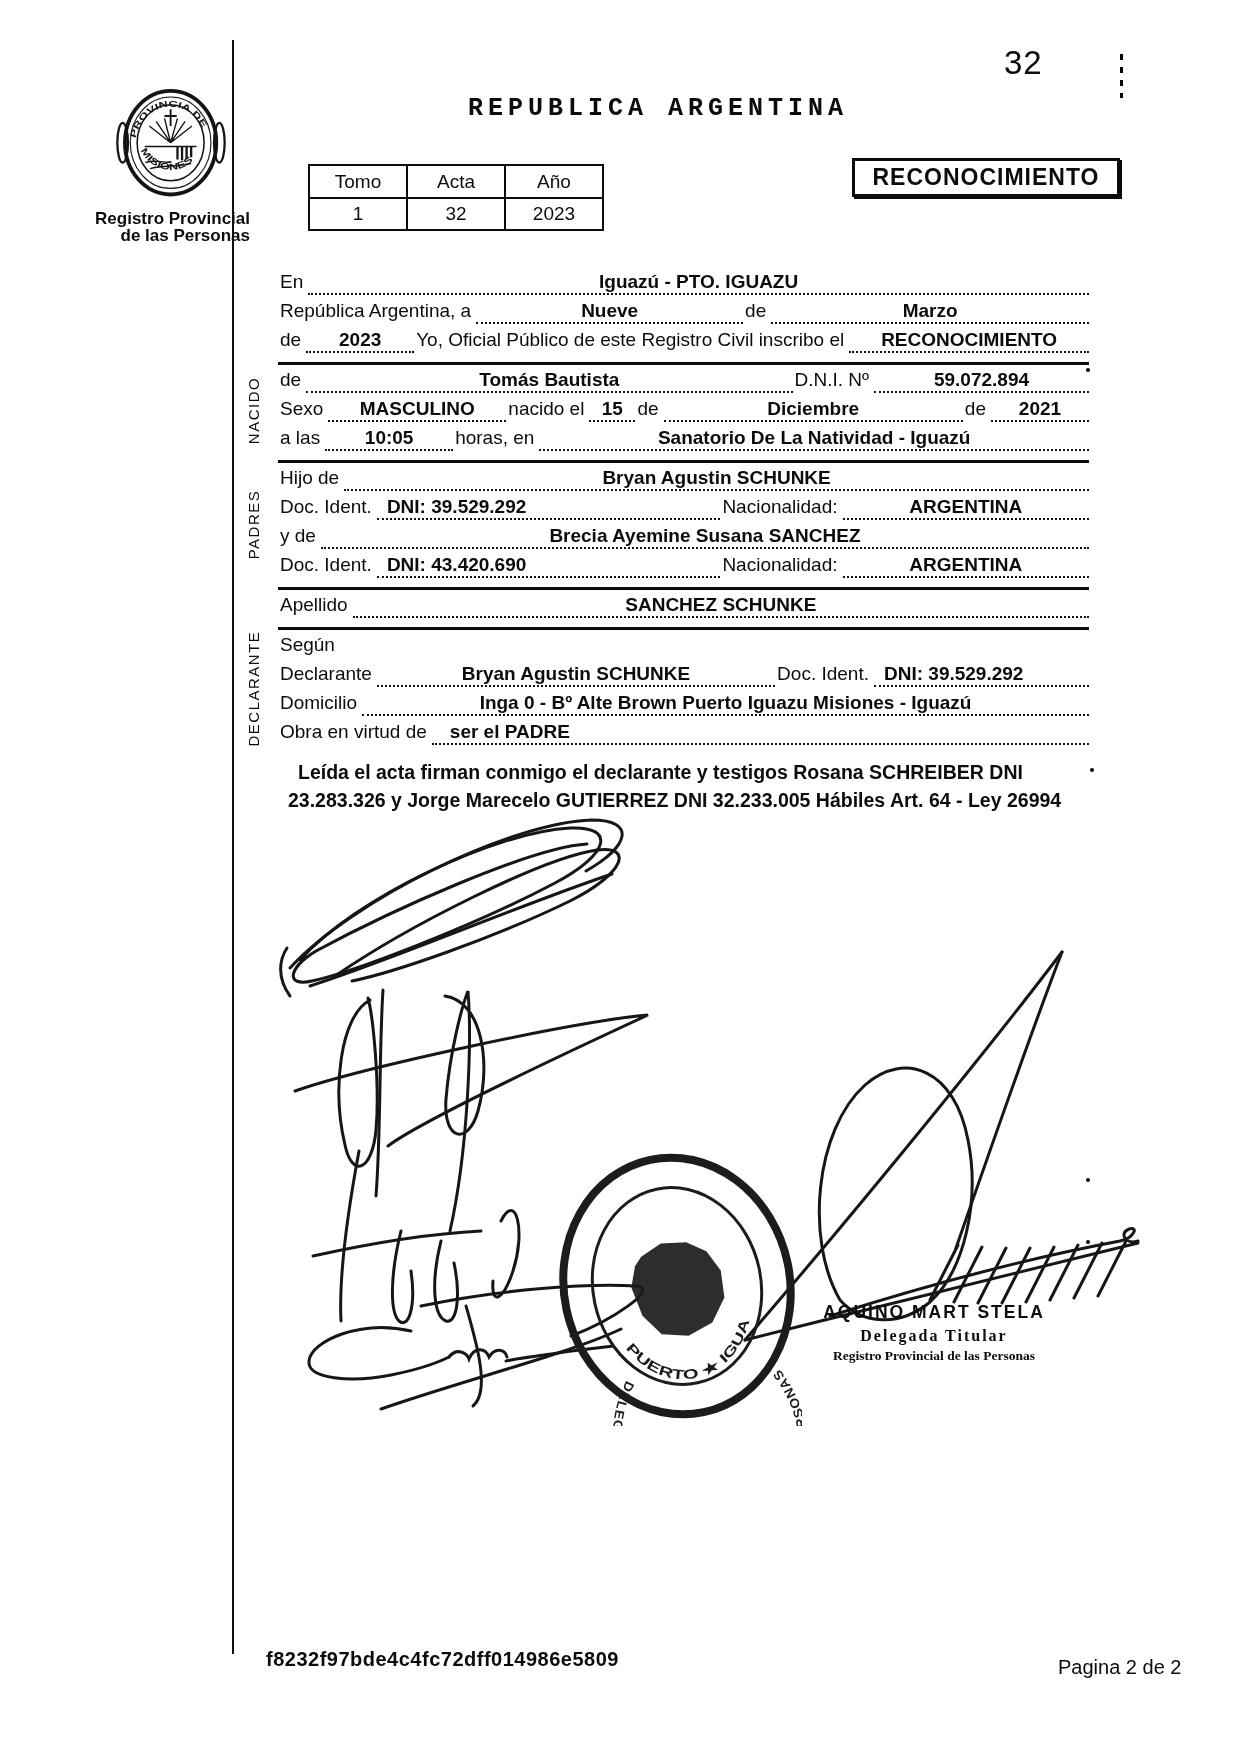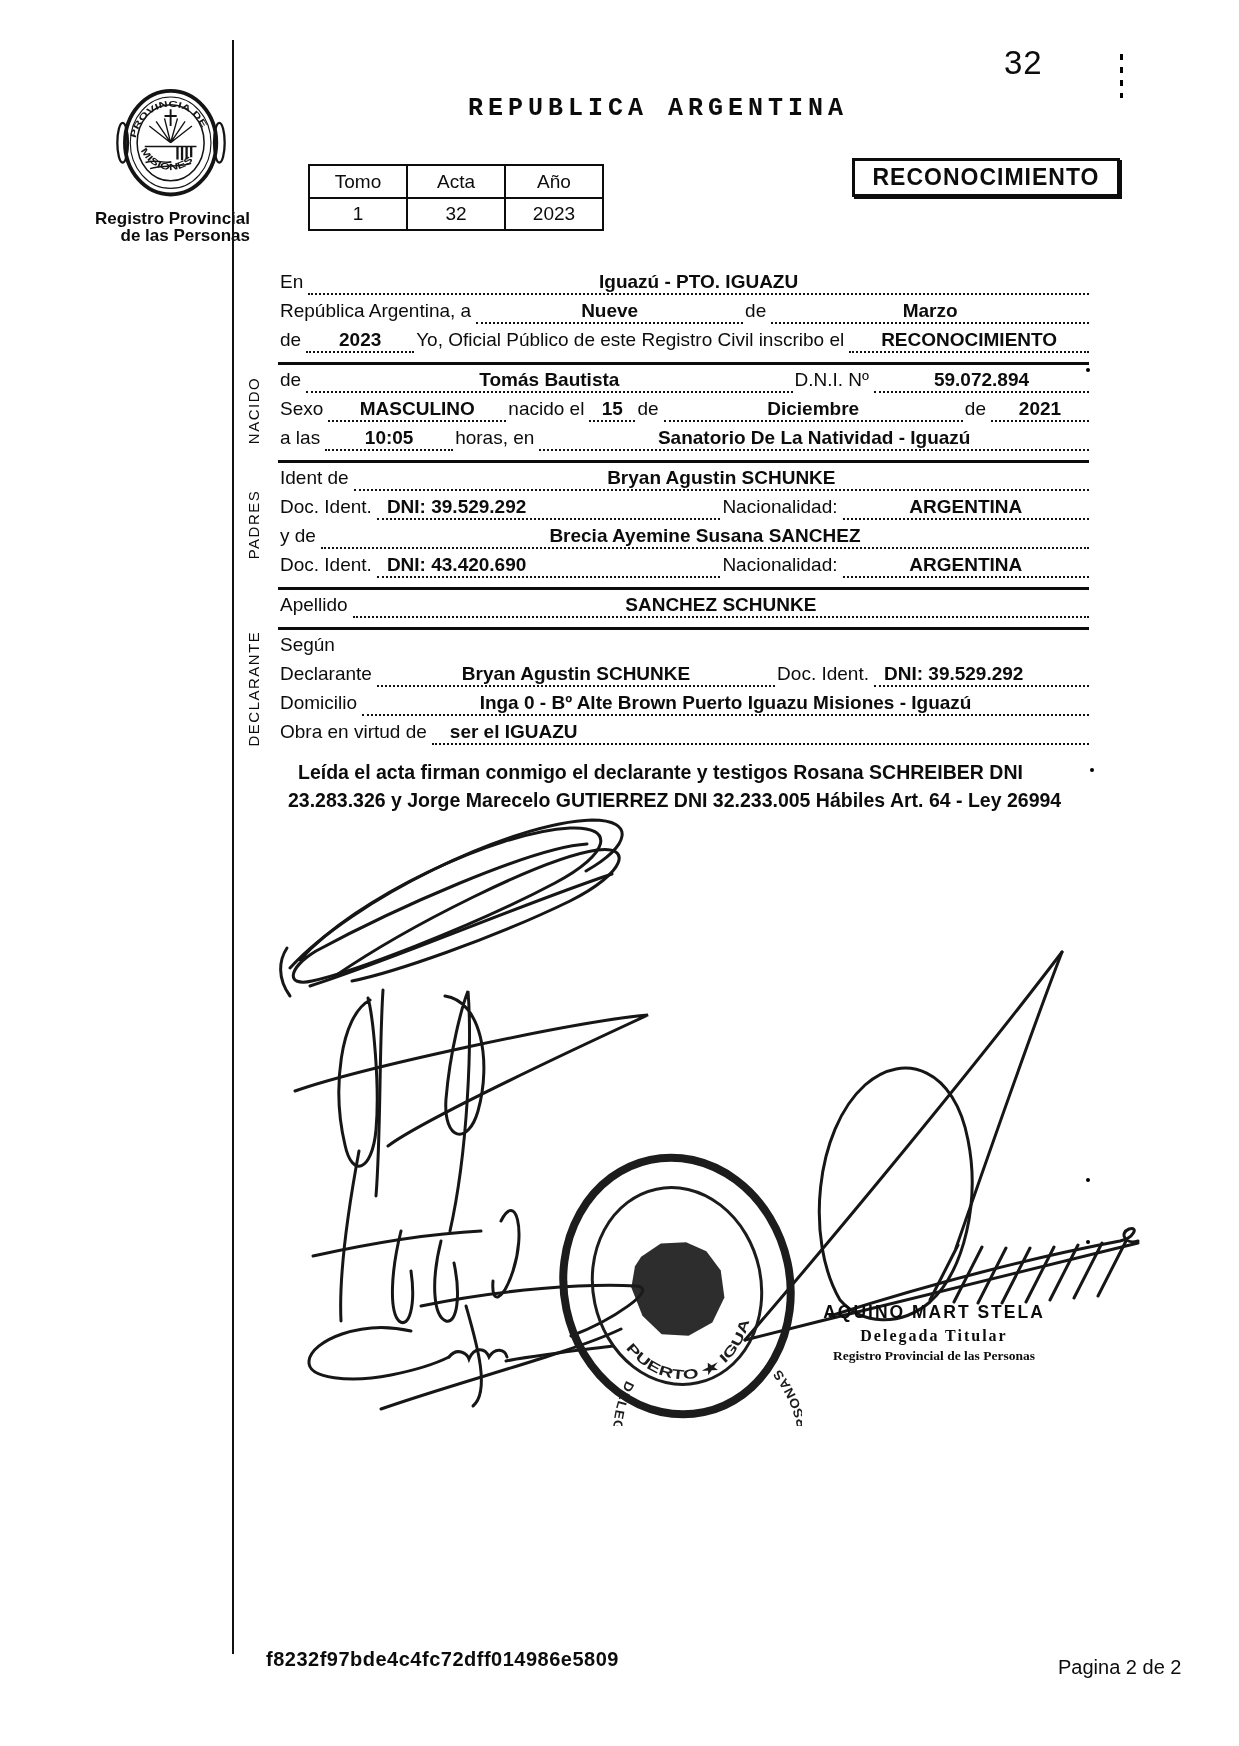--- a/index.html
+++ b/index.html
@@ -166,21 +166,21 @@
     <div class="row">
       <span class="lbl">a las</span>
       <span class="fill fw" style="width:128px">10:05</span>
       <span class="lbl">horas, en</span>
       <span class="fill">Sanatorio De La Natividad - Iguazú</span>
     </div>
 
     <div class="divider"></div>
 
     <div class="row">
-      <span class="lbl">Ident de</span>
+      <span class="lbl">Hijo de</span>
       <span class="fill">Bryan Agustin SCHUNKE</span>
     </div>
 
     <div class="row">
       <span class="lbl">Doc. Ident.</span>
       <span class="fill left" style="flex:1.15">DNI: 39.529.292</span>
       <span class="lbl">Nacionalidad:</span>
       <span class="fill" style="flex:0.85">ARGENTINA</span>
     </div>
 
@@ -216,21 +216,21 @@
       <span class="fill left fw" style="width:205px">DNI: 39.529.292</span>
     </div>
 
     <div class="row">
       <span class="lbl">Domicilio</span>
       <span class="fill">Inga 0 - Bº Alte Brown Puerto Iguazu Misiones - Iguazú</span>
     </div>
 
     <div class="row">
       <span class="lbl">Obra en virtud de</span>
-      <span class="fill left" style="padding-left:18px">ser el IGUAZU</span>
+      <span class="fill left" style="padding-left:18px">ser el PADRE</span>
     </div>
 
   </div>
 
   <div class="abs" id="closing">Leída el acta firman conmigo el declarante y testigos Rosana SCHREIBER DNI 23.283.326 y Jorge Marecelo GUTIERREZ DNI 32.233.005 Hábiles  Art. 64 - Ley 26994</div>
 
   <svg class="abs" id="signatures" width="900" height="640" viewBox="0 0 900 640">
     <g>
       <path d="M60,160 C115,98 255,32 330,28 C376,26 370,54 315,83 C230,128 110,173 72,181 C45,187 48,168 76,151 C152,110 292,47 347,44"></path>
       <path d="M95,176 C168,126 302,58 357,50 C393,45 386,73 330,101 C252,139 152,173 112,181"></path>

